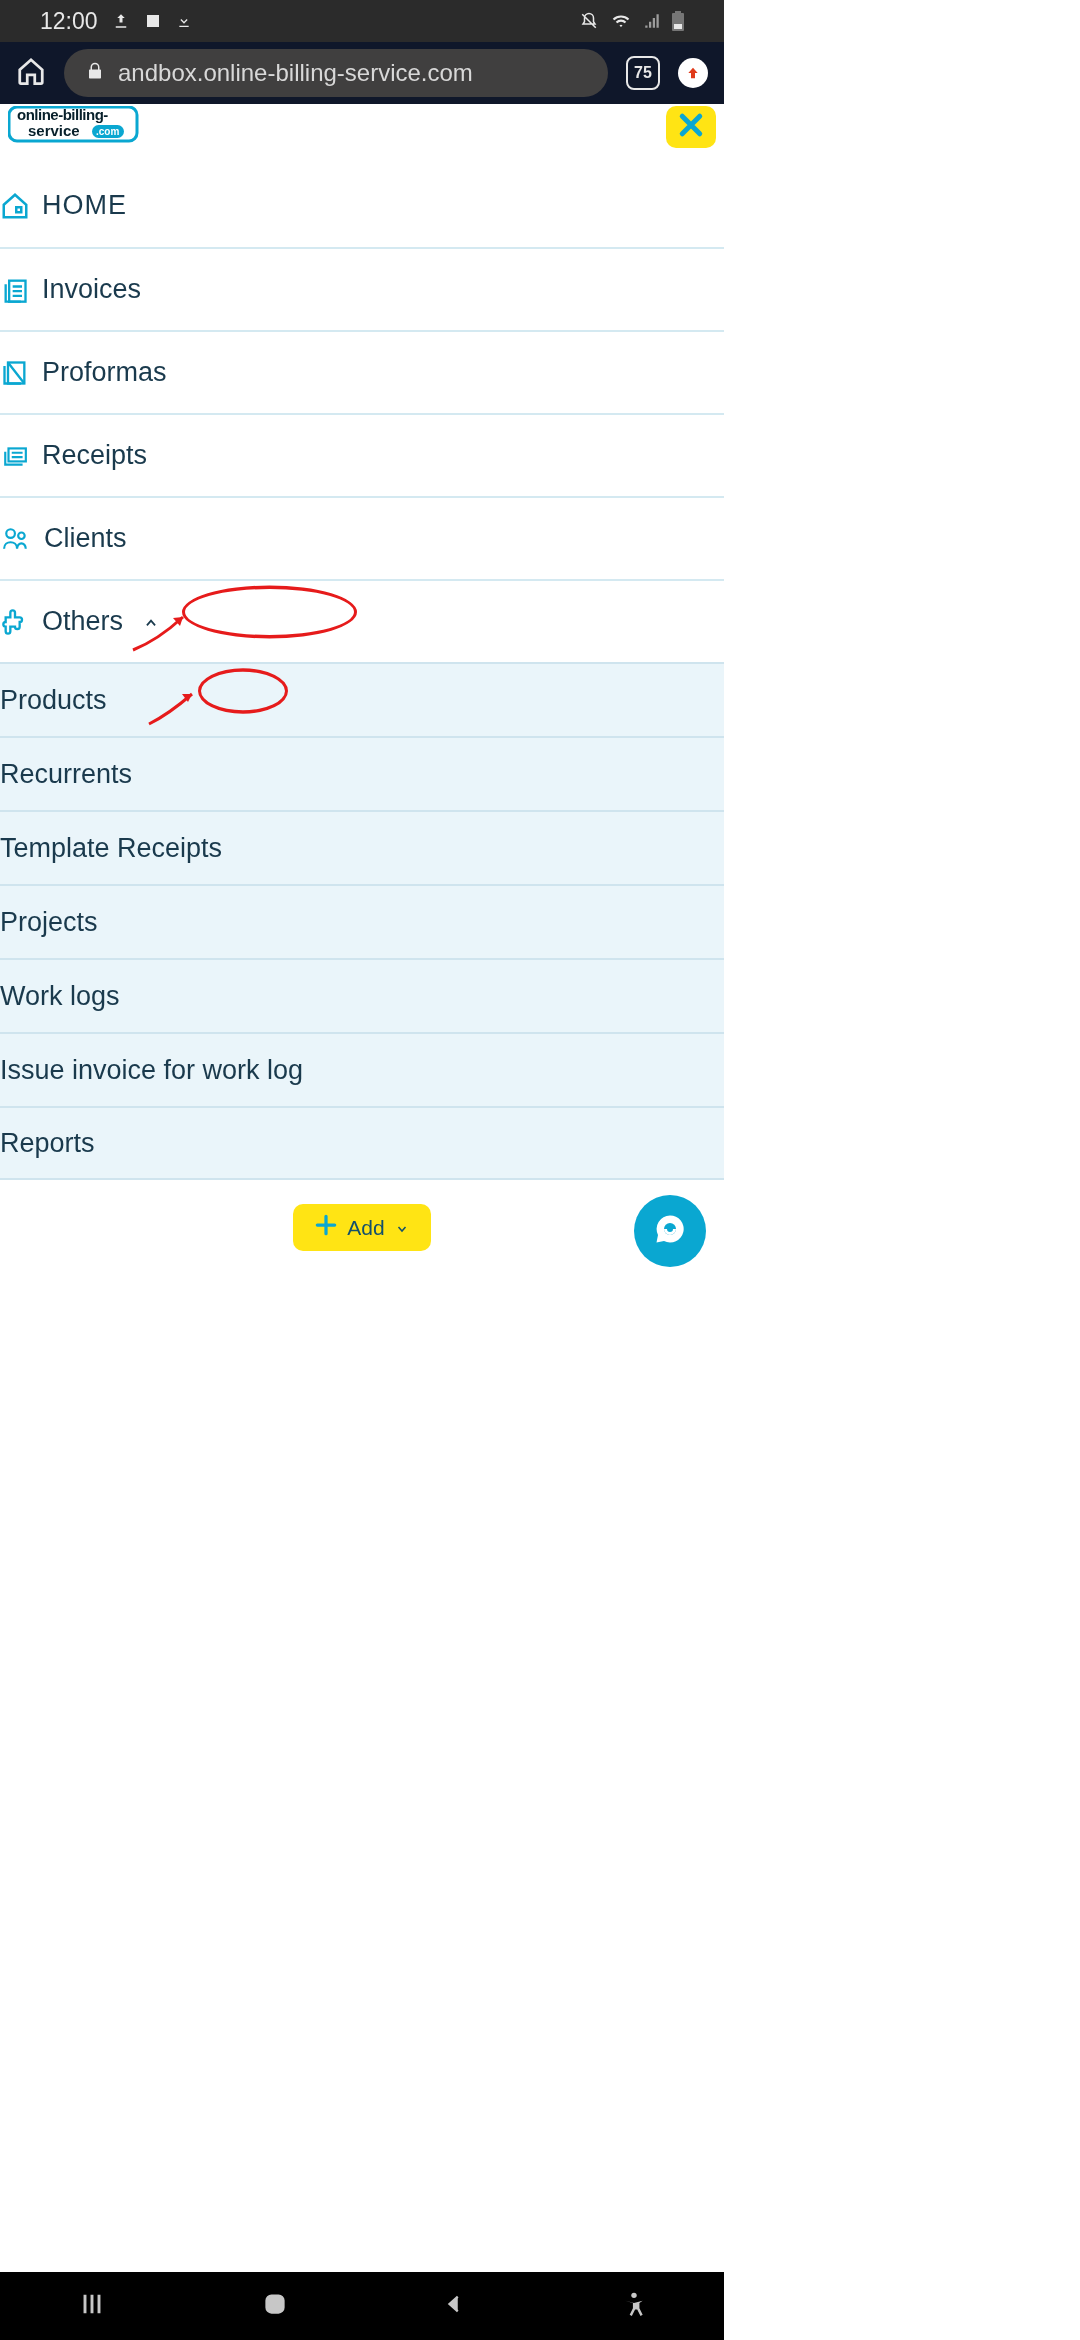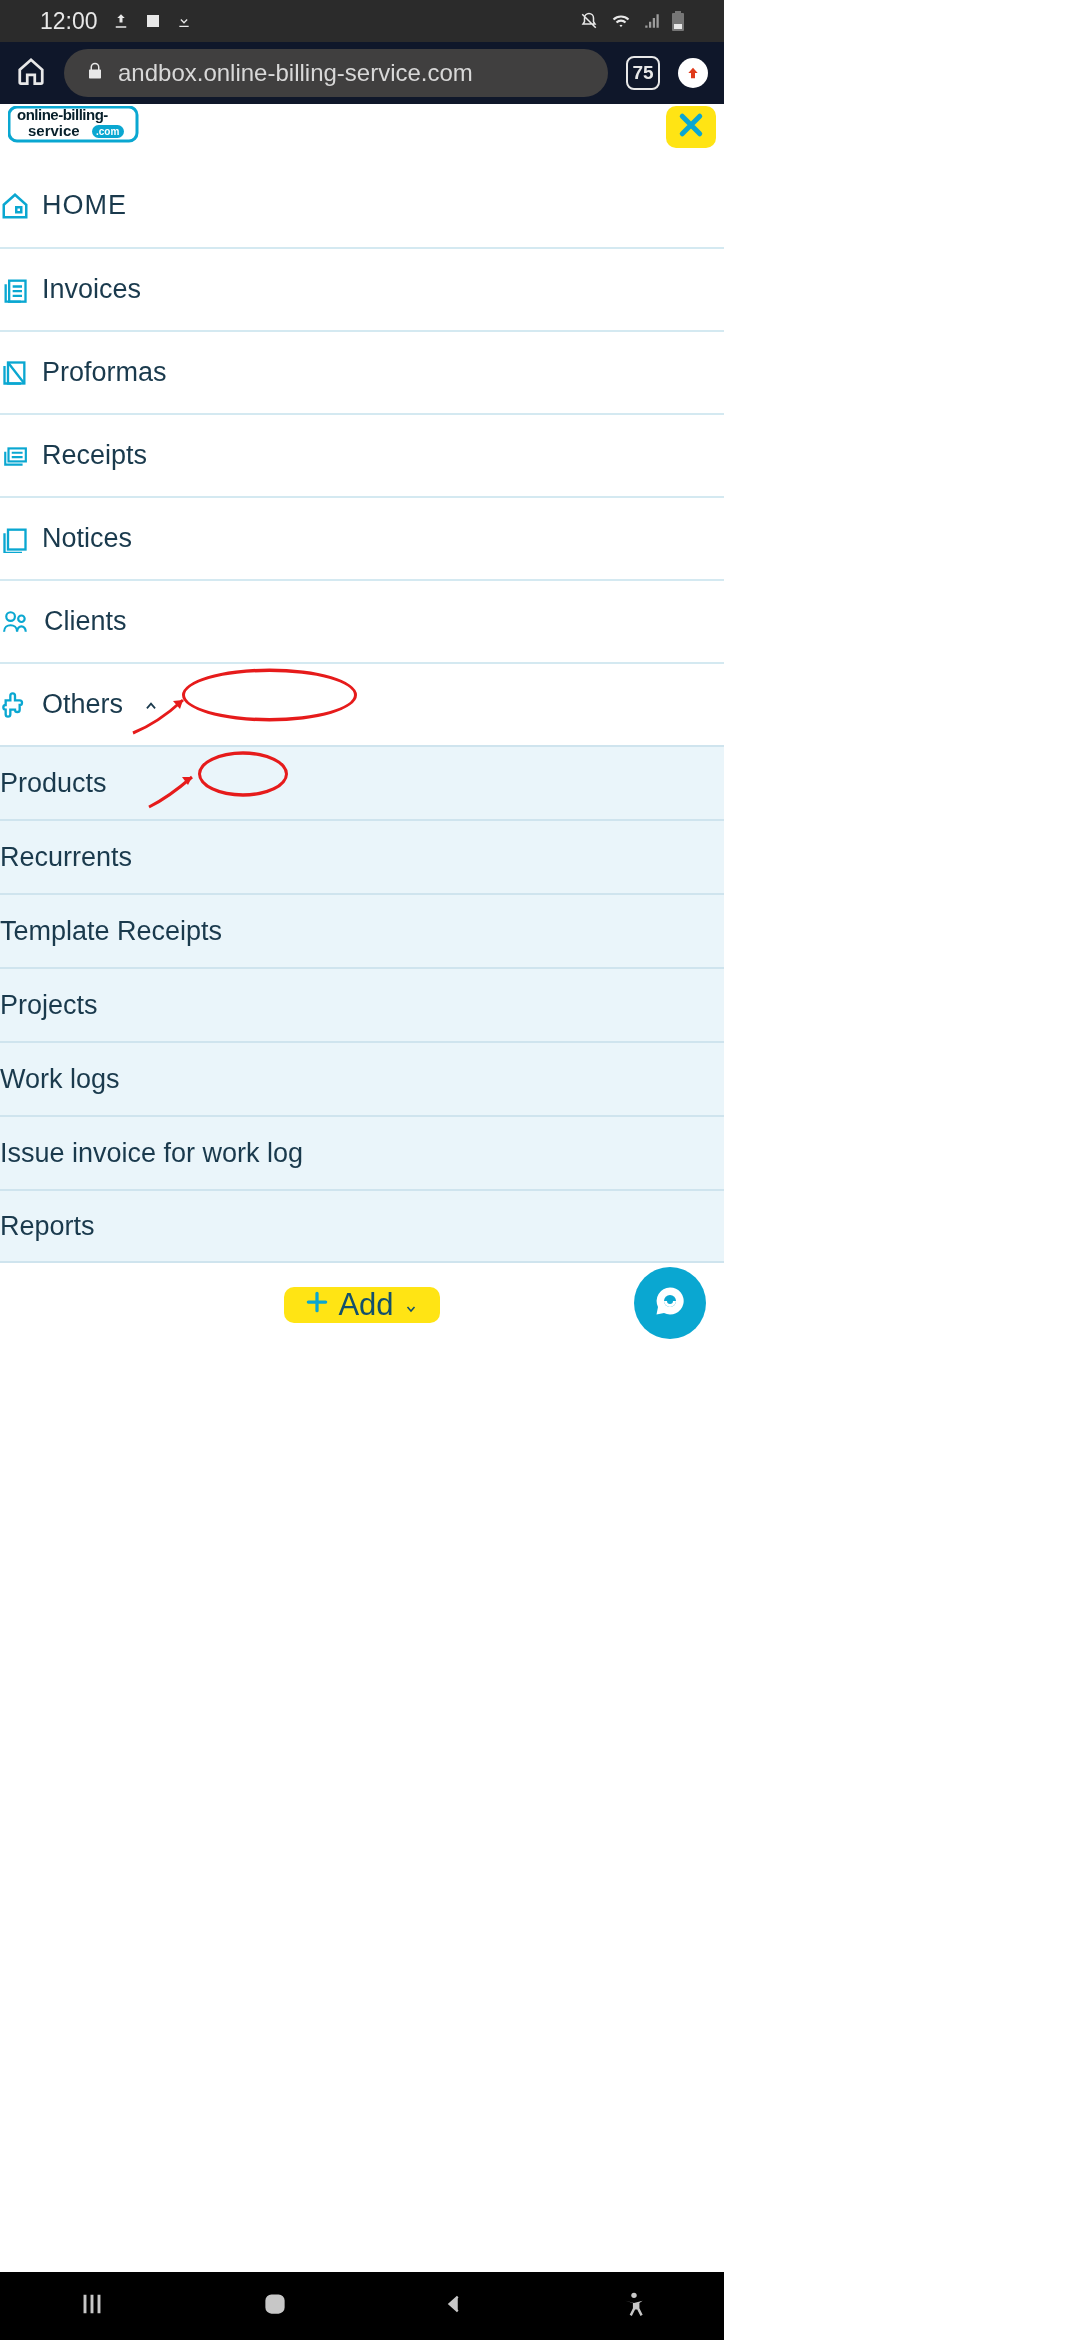--- a/index.html
+++ b/index.html
@@ -6,21 +6,21 @@
   html, body { width: 724px; height: 1568px; font-family: "Segoe UI", "Helvetica Neue", Arial, sans-serif; background:#fff; }
   
   .statusbar { background:#2b2b2b; height:42px; display:flex; align-items:center; justify-content:space-between; padding:0 40px; color:#e8e8e8; font-size:23px; }
   .status-left { display:flex; align-items:center; gap:14px; }
   .status-right { display:flex; align-items:center; gap:10px; }
   .status-icon { display:inline-flex; }
   
   .browserbar { background:#0f172a; height:62px; display:flex; align-items:center; gap:18px; padding:0 16px; }
   .home-btn svg { width:30px; height:30px; }
   .urlpill { flex:1; background:#403f3f; border-radius:30px; height:48px; display:flex; align-items:center; gap:14px; padding:0 22px; color:#d8d8d8; font-size:24px; }
-  .tabcount { width:34px; height:34px; border:2.5px solid #e8e8e8; border-radius:8px; display:flex; align-items:center; justify-content:center; color:#e8e8e8; font-size:19px; font-weight:700; }
+  .tabcount { width:34px; height:34px; border:2.5px solid #e8e8e8; border-radius:8px; display:flex; align-items:center; justify-content:center; color:#e8e8e8; font-size:16px; font-weight:700; }
   .redcircle { width:30px; height:30px; background:#fff; border-radius:50%; display:flex; align-items:center; justify-content:center; }
   
   .apphead { display:flex; align-items:flex-start; justify-content:space-between; padding:2px 8px 4px 8px; }
   .logo { width:134px; }
   .closebtn { width:50px; height:42px; background:#ffe414; border-radius:10px; display:flex; align-items:center; justify-content:center; }
   
   .menu { }
   .menu-item { height:83px; border-top:2px solid #d4e9f1; display:flex; align-items:center; justify-content:flex-start; gap:12px; color:#0d3b55; font-size:27px; }
   .menu-item.first-top { border-top:none; }
   .menu-item .micon { color:#0aa7d1; display:inline-flex; }
@@ -29,21 +29,21 @@
   .chev { margin-left:6px; }
   
   .submenu-item { height:74px; border-top:2px solid #cfe4ee; background:#eaf5fa; display:flex; align-items:center; color:#1a3a4d; font-size:27px; }
   .submenu-item:last-of-type { border-bottom:2px solid #cfe4ee; }
   
   .ann { position:relative; }
   .oval { position:absolute; border:3.5px solid #e61b1b; border-radius:50%/50%; pointer-events:none; }
   .arrow { position:absolute; pointer-events:none; }
   
   .addwrap { display:flex; justify-content:center; padding:24px 0 36px 0; position:relative; }
-  .addbtn { background:#ffe414; border-radius:10px; padding:0 20px; display:flex; align-items:center; gap:8px; color:#13506c; font-size:31px; }
+  .addbtn { background:#ffe414; border-radius:10px; padding:8px 20px; display:flex; align-items:center; gap:8px; color:#13506c; font-size:21px; }
   
   .fab { position:absolute; right:18px; bottom:20px; width:72px; height:72px; background:#0aa7d1; border-radius:50%; display:flex; align-items:center; justify-content:center; }
   
   .navbar { background:#000; height:68px; display:flex; align-items:center; justify-content:space-around; position:absolute; bottom:0; width:724px; }
   .navbar svg { fill:#c7c7c7; }
   .page { position:relative; height:calc(1568px - 42px - 62px - 68px); overflow:hidden; }
   .content-scroll { position:relative; }
 </style>
 </head>
 <body>
@@ -173,29 +173,20 @@
     <div class="menu-item">
       <span class="micon">
         <svg width="30" height="26" viewBox="0 0 24 24" fill="none" stroke="#0aa7d1" stroke-width="2">
               <rect x="6" y="5" width="16" height="12"></rect>
               <path d="M3 8v12h16M9 9h10M9 13h10"></path>
             </svg>
       </span>
       <span class="label">Receipts</span>
     </div>
 
-    <div class="menu-item">
-      <span class="micon">
-        <svg width="30" height="28" viewBox="0 0 24 24" fill="none" stroke="#0aa7d1" stroke-width="2">
-              <rect x="6" y="4" width="15" height="17"></rect>
-              <path d="M3 7v17h15"></path>
-            </svg>
-      </span>
-      <span class="label">Notices</span>
-    </div>
 
     <div class="menu-item">
       <span class="micon">
         <svg width="32" height="26" viewBox="0 0 26 24" fill="none" stroke="#0aa7d1" stroke-width="2">
               <circle cx="8" cy="7" r="4"></circle>
               <circle cx="18" cy="9" r="3"></circle>
               <path d="M2 21c0-4 3-6 6-6s6 2 6 6M14 21c0-3 2-5 4-5s4 2 4 5"></path>
             </svg>
       </span>
       <span class="label">Clients</span>

